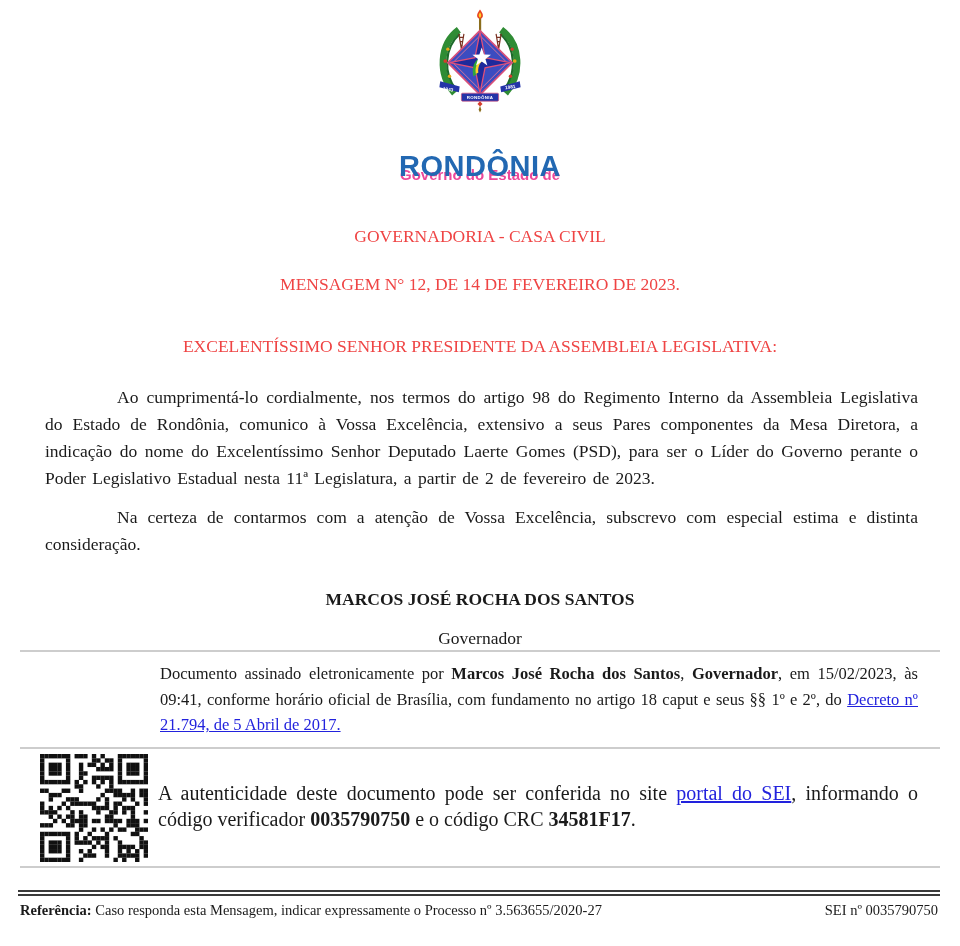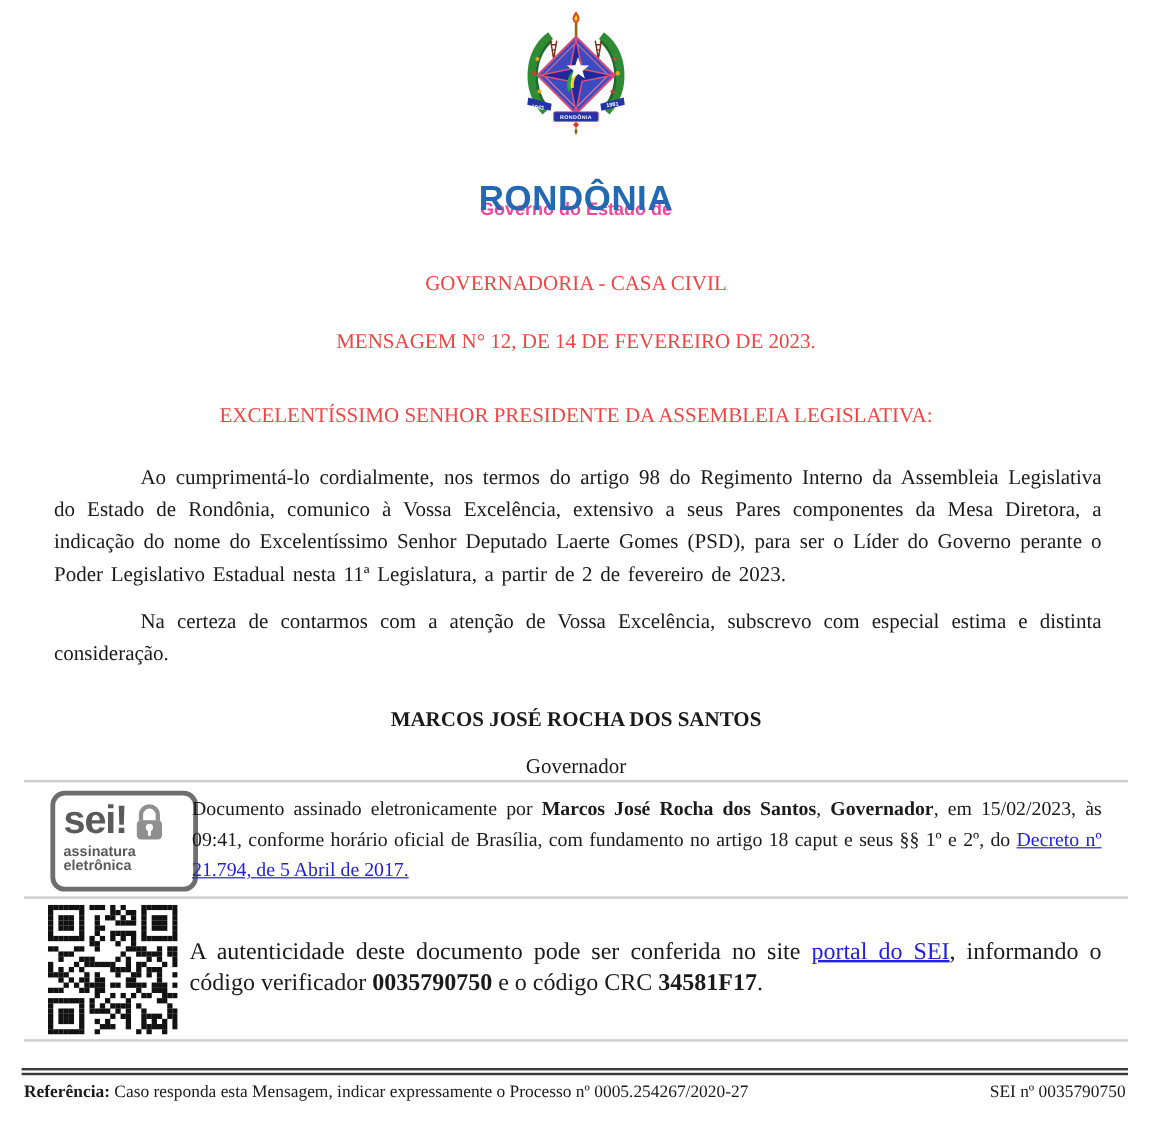--- a/index.html
+++ b/index.html
@@ -103,35 +103,20 @@
   <div class="abs center doc-title t-addr">EXCELENTÍSSIMO SENHOR PRESIDENTE DA ASSEMBLEIA LEGISLATIVA:</div>
 
   <div class="abs para p1">Ao cumprimentá-lo cordialmente, nos termos do artigo 98 do Regimento Interno da Assembleia Legislativa do Estado de Rondônia, comunico à Vossa Excelência, extensivo a seus Pares componentes da Mesa Diretora, a indicação do nome do Excelentíssimo Senhor Deputado Laerte Gomes (PSD), para ser o Líder do Governo perante o Poder Legislativo Estadual nesta 11ª Legislatura, a partir de 2 de fevereiro de 2023.</div>
   <div class="abs para p2">Na certeza de contarmos com a atenção de Vossa Excelência, subscrevo com especial estima e distinta consideração.</div>
 
   <div class="abs center sig-name">MARCOS JOSÉ ROCHA DOS SANTOS</div>
   <div class="abs center sig-role">Governador</div>
 
   <div class="abs divider d1"></div>
 
-  <div class="abs sei-badge">
-    <div class="sei-top">
-      <span class="sei-word">sei!</span>
-      <svg class="sei-lock" width="25" height="31" viewBox="0 0 25 31">
-        <path d="M5.5 14 v-5 a7 7 0 0 1 14 0 v5" stroke="#8f8f8f" stroke-width="3.6" fill="none"></path>
-        <rect x="2" y="13.5" width="21" height="16" rx="3.5" fill="#8f8f8f"></rect>
-        <circle cx="12.5" cy="19.5" r="3" fill="#ffffff"></circle>
-        <rect x="11.3" y="20" width="2.4" height="6.5" fill="#ffffff"></rect>
-      </svg>
-    </div>
-    <div class="sei-caption">
-      <div>assinatura</div>
-      <div>eletrônica</div>
-    </div>
-  </div>
 
   <div class="abs sig-statement"><span>Documento assinado eletronicamente por </span><span style="font-weight: bold;">Marcos José Rocha dos Santos</span><span>, </span><span style="font-weight: bold;">Governador</span><span>, em 15/02/2023, às 09:41, conforme horário oficial de Brasília, com fundamento no artigo 18 caput e seus §§ 1º e 2º, do </span><a class="doc-link" href="#">Decreto nº 21.794, de 5 Abril de 2017.</a></div>
 
   <div class="abs divider d2"></div>
 
   <svg class="abs qr" viewBox="0 0 108 108" id="qr-svg">
       <rect x="0.00" y="0.00" width="4.4" height="4.4" fill="#111"></rect>
       <rect x="4.32" y="0.00" width="4.4" height="4.4" fill="#111"></rect>
       <rect x="8.64" y="0.00" width="4.4" height="4.4" fill="#111"></rect>
       <rect x="12.96" y="0.00" width="4.4" height="4.4" fill="#111"></rect>
@@ -432,17 +417,17 @@
       <rect x="73.44" y="103.68" width="4.4" height="4.4" fill="#111"></rect>
       <rect x="82.08" y="103.68" width="4.4" height="4.4" fill="#111"></rect>
       <rect x="95.04" y="103.68" width="4.4" height="4.4" fill="#111"></rect>
     </svg>
   <div class="abs ver-statement"><span>A autenticidade deste documento pode ser conferida no site </span><a class="doc-link" href="#">portal do SEI</a><span>, informando o código verificador </span><span style="font-weight: bold;">0035790750</span><span> e o código CRC </span><span style="font-weight: bold;">34581F17</span><span>.</span></div>
 
   <div class="abs divider d3"></div>
   <div class="abs double-line"></div>
 
   <div class="abs footer">
-    <span><b>Referência:</b><span> Caso responda esta Mensagem, indicar expressamente o Processo nº 0005.254267/2020-27</span></span>
+    <span><b>Referência:</b><span> Caso responda esta Mensagem, indicar expressamente o Processo nº 3.563655/2020-27</span></span>
     <span>SEI nº 0035790750</span>
   </div>
 
 </div>
 
 </body></html>

